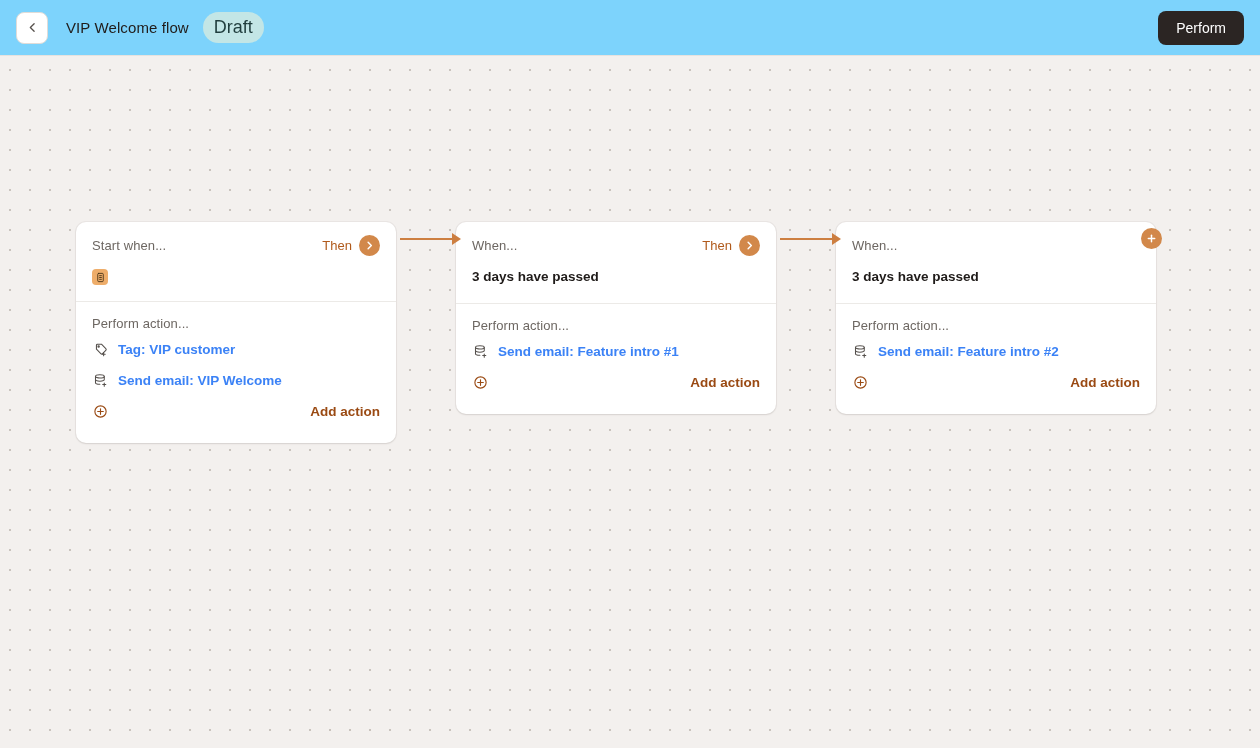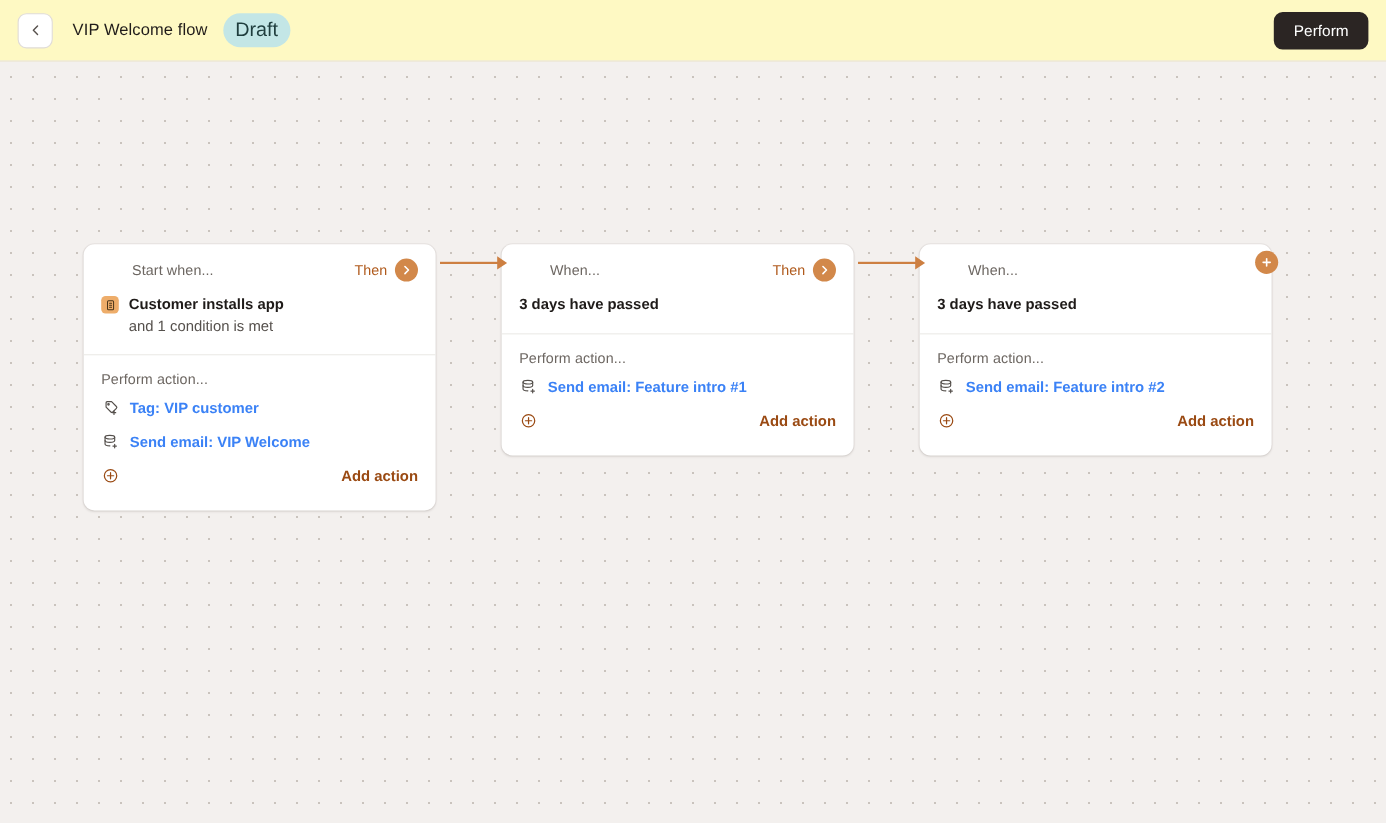--- a/index.html
+++ b/index.html
@@ -16,21 +16,21 @@
     color: #231f1d;
     -webkit-font-smoothing: antialiased;
   }
 
   
   .topbar {
     position: absolute;
     left: 0; top: 0;
     width: 1260px;
     height: 56px;
-    background: #fef9c3;
+    background: #7dd3fc;
     border-bottom: 1px solid #e6e2df;
     display: flex;
     align-items: center;
     padding: 0 16px;
     z-index: 40;
   }
 
   .back-btn {
     width: 32px;
     height: 32px;
@@ -105,21 +105,20 @@
 
   .node-head {
     position: relative;
     padding: 14px 16px 16px;
   }
   .node-head-row {
     display: flex;
     align-items: center;
     justify-content: space-between;
     height: 18px;
-    margin-left: 28px;
   }
   .node-kicker {
     font-size: 13px;
     color: #6d6762;
     letter-spacing: .1px;
   }
 
   .then-wrap {
     display: flex;
     align-items: center;
@@ -292,24 +291,20 @@
 
       <div class="node-title">
         <span class="trig-icon">
           <svg width="11" height="11" viewBox="0 0 24 24" fill="none" stroke="#4a3418" stroke-width="2" stroke-linecap="round" stroke-linejoin="round">
             <rect x="6" y="3" width="12" height="18" rx="2"></rect>
             <line x1="10" y1="8" x2="14" y2="8"></line>
             <line x1="10" y1="12" x2="14" y2="12"></line>
             <line x1="10" y1="16" x2="14" y2="16"></line>
           </svg>
         </span>
-        <span class="node-title-text">
-          <span>Customer installs app</span>
-          <span class="node-title-sub">and 1 condition is met</span>
-        </span>
       </div>
     </div>
 
     <div class="node-divider"></div>
 
     <div class="node-body">
       <div class="body-kicker">Perform action...</div>
 
       <div class="action-row">
         <span class="act-ico">

